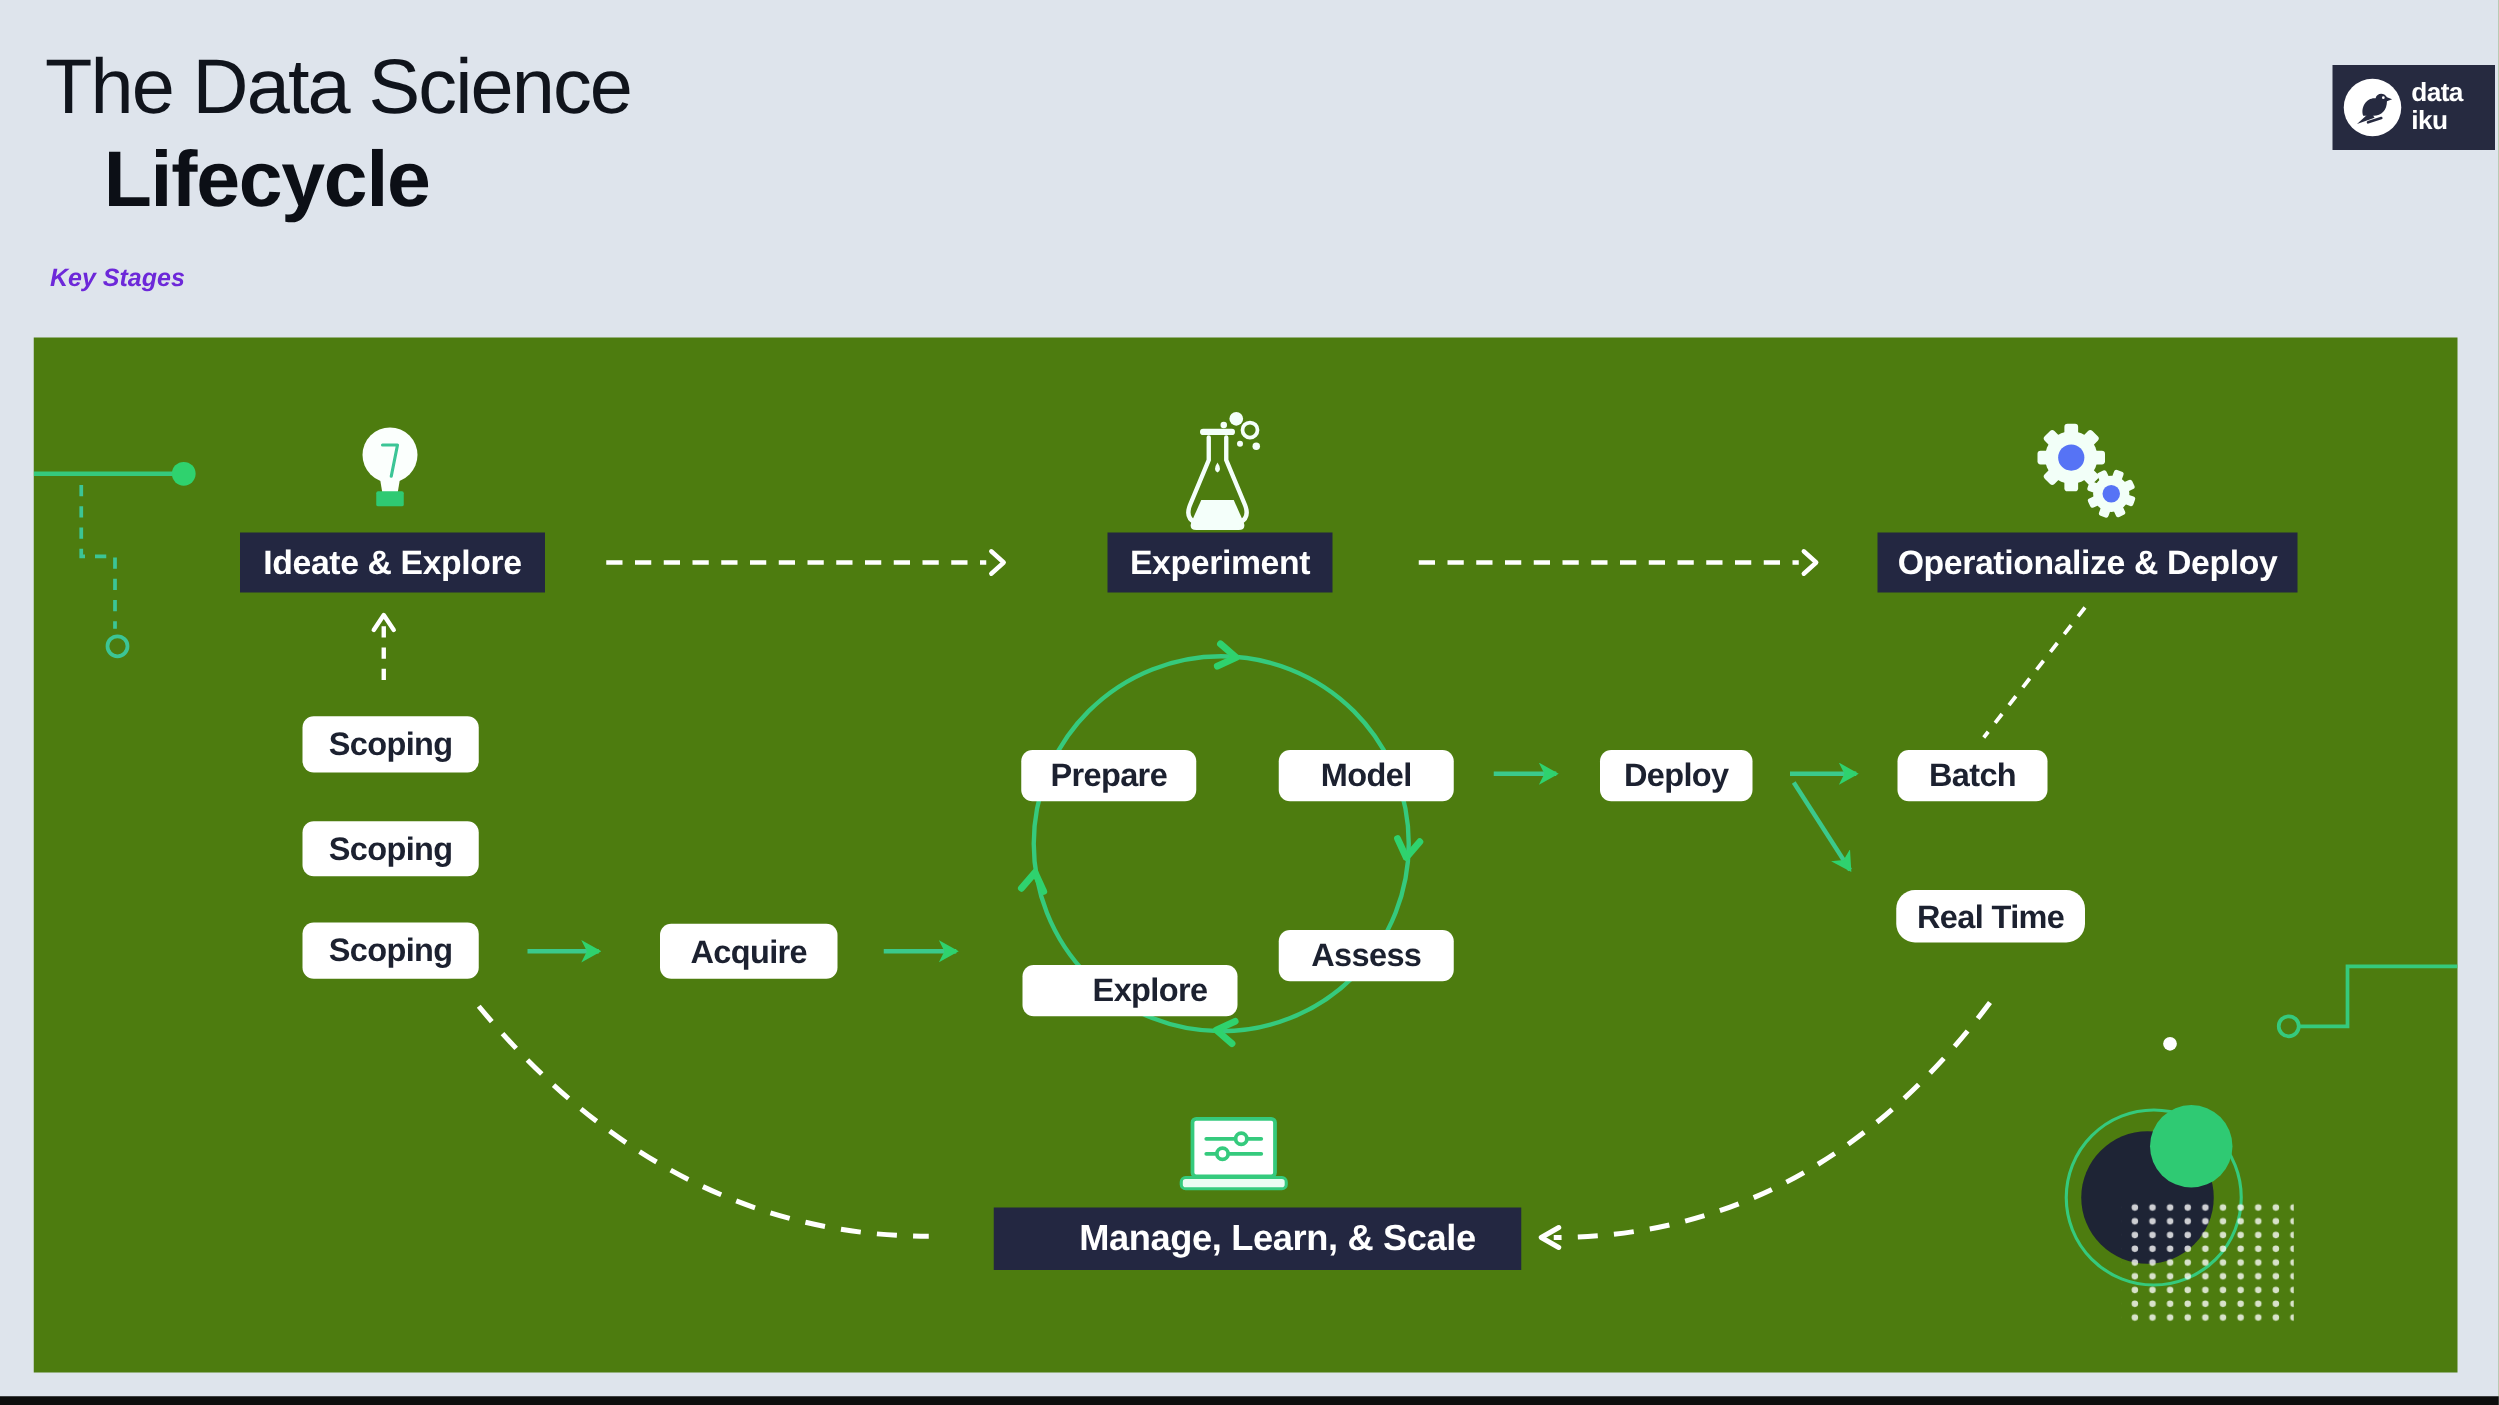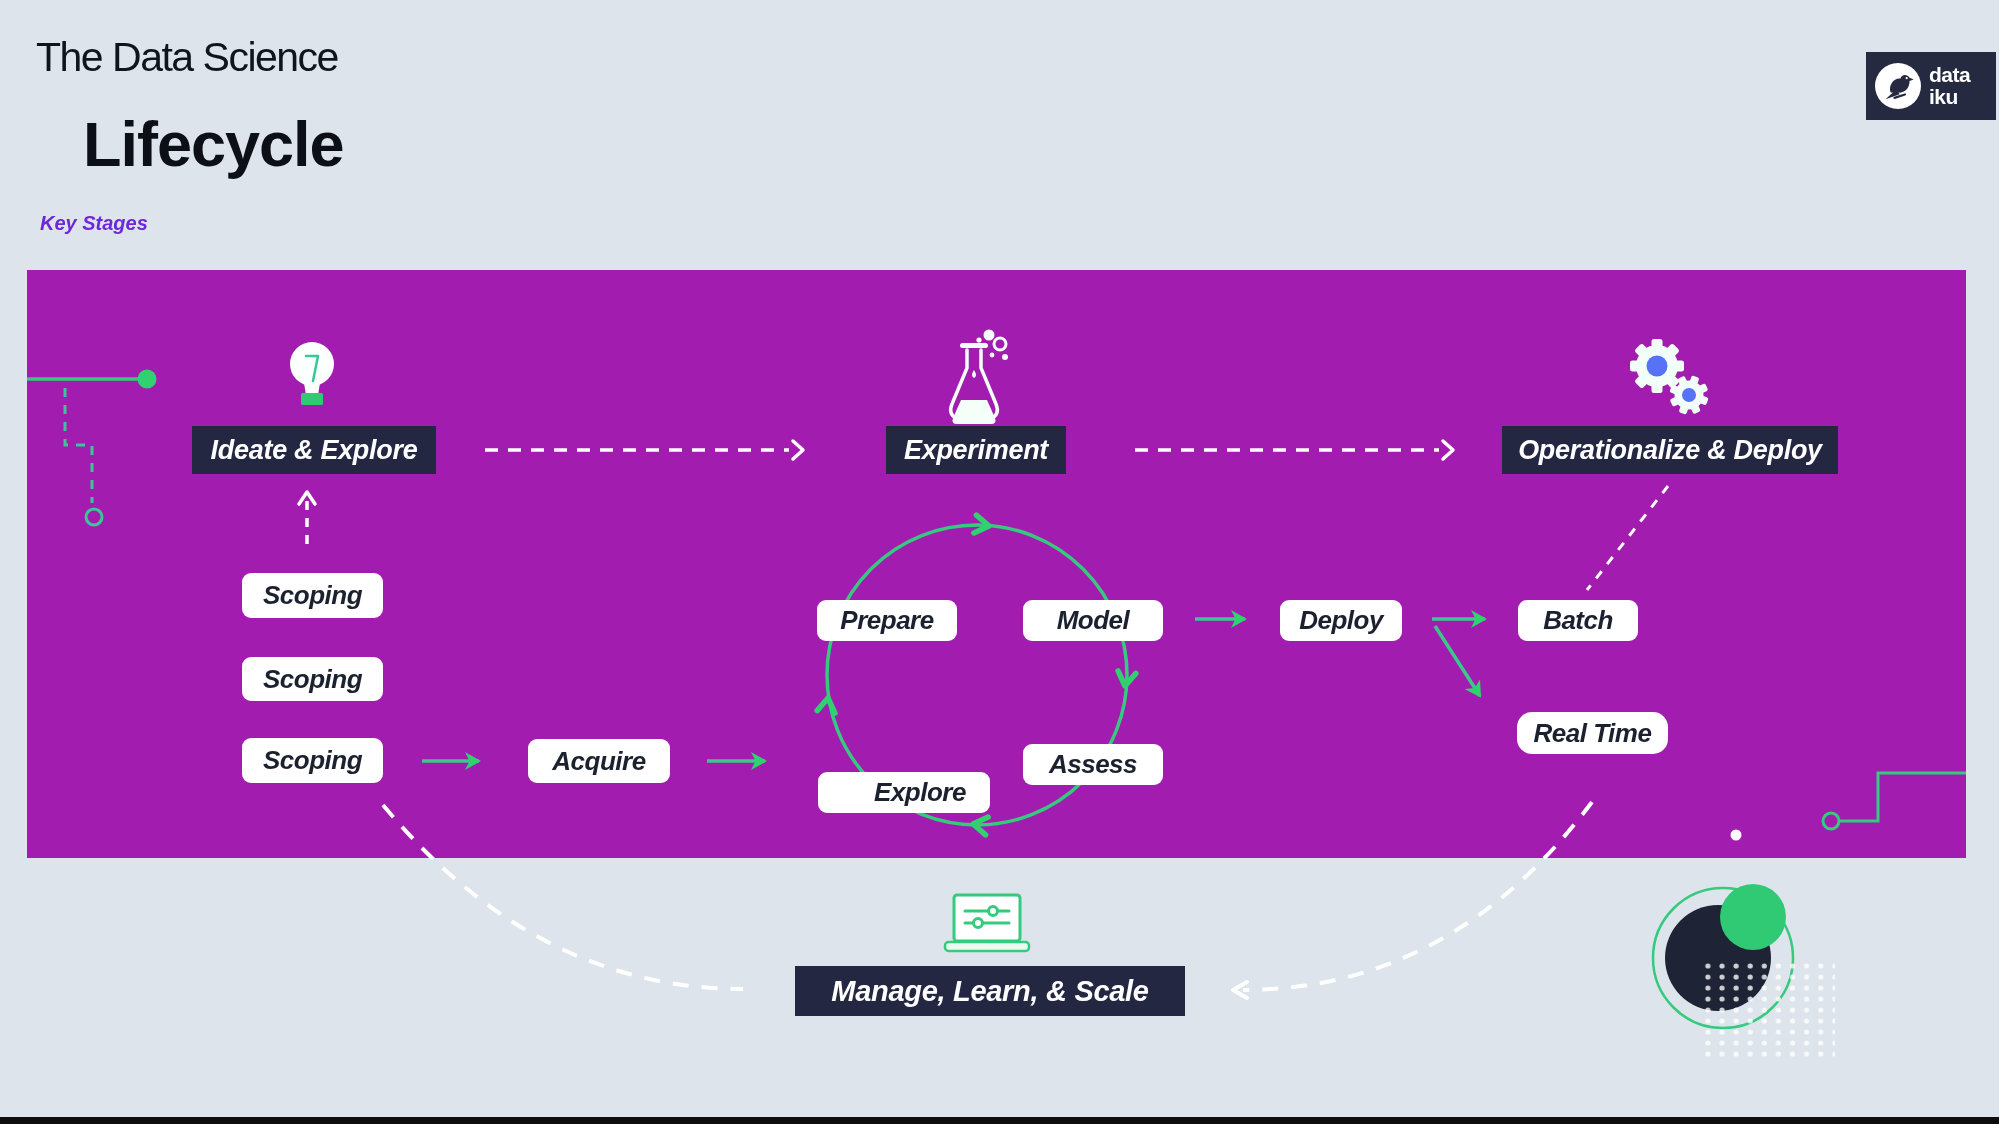--- a/index.html
+++ b/index.html
@@ -2,35 +2,35 @@
 <html><head>
 <meta charset="utf-8">
 <style>
   html,body{margin:0;padding:0;}
   body{
     width:1999px;height:1124px;position:relative;overflow:hidden;
     background:#dee4ec;
     font-family:"Liberation Sans", sans-serif;
   }
   
-  .title1{position:absolute;left:36px;top:34px;font-size:41px;font-weight:500;
+  .title1{position:absolute;left:36px;top:34px;font-size:62px;font-weight:500;
     color:#10141c;letter-spacing:-1.5px;text-align:center;}
   .title2{position:absolute;left:38px;top:108px;font-size:63px;font-weight:700;
     color:#0c0f16;letter-spacing:-1px;margin-left:45px;}
   .subtitle{position:absolute;left:40px;top:212px;font-size:20px;font-weight:700;
     font-style:italic;color:#6d28d9;letter-spacing:0px;}
   
   .logo{position:absolute;left:1866px;top:52px;width:130px;height:68px;background:#262a40;
     display:flex;align-items:center;}
   .logo-circle{width:46px;height:46px;border-radius:50%;background:#ffffff;margin-left:9px;
     display:flex;align-items:center;justify-content:center;}
   .logo-text{color:#ffffff;font-weight:700;font-size:21px;line-height:22px;margin-left:8px;
     letter-spacing:-0.5px;}
   
-  .panel{position:absolute;left:27px;top:270px;width:1939px;height:588px;background:#a21caf;font-style:italic;}
+  .panel{position:absolute;left:27px;top:270px;width:1939px;height:828px;background:#4d7c0f;}
   .panel svg.connectors{position:absolute;left:0;top:0;}
   .stage{position:absolute;background:#232741;color:#ffffff;font-weight:700;font-size:27px;
     display:flex;align-items:center;justify-content:center;letter-spacing:-0.3px;white-space:nowrap;}
   .node{position:absolute;background:#ffffff;color:#1c2130;font-weight:700;font-size:26px;
     border-radius:9px;display:flex;align-items:center;justify-content:center;
     letter-spacing:-0.5px;white-space:nowrap;}
   .icon{position:absolute;}
   
   .bottom-strip{position:absolute;left:0;top:1117px;width:1999px;height:7px;background:#0d0d0d;}
 </style>
@@ -226,21 +226,21 @@
       <circle cx="56" cy="18" r="4.5" fill="#ffffff" stroke="#35ca7d" stroke-width="3"></circle>
       <line x1="28" y1="30" x2="72" y2="30" stroke="#35ca7d" stroke-width="3" stroke-linecap="round"></line>
       <circle cx="41" cy="30" r="4.5" fill="#ffffff" stroke="#35ca7d" stroke-width="3"></circle>
       <rect x="8" y="49" width="84" height="9" rx="3.5" fill="#eafcf2" stroke="#35ca7d" stroke-width="2.5"></rect>
     </svg>
   </div>
 
   <div class="stage" style="left:165px;top:156px;width:244px;height:48px;">Ideate &amp; Explore</div>
   <div class="stage" style="left:859px;top:156px;width:180px;height:48px;">Experiment</div>
   <div class="stage" style="left:1475px;top:156px;width:336px;height:48px;">Operationalize &amp; Deploy</div>
-  <div class="stage" style="left:768px;top:696px;width:390px;height:50px;font-size:29px;">Manage, Learn, &amp; Scale</div>
+  <div class="stage" style="left:768px;top:696px;width:390px;height:50px;font-size:29px;padding-left:32px;">Manage, Learn, &amp; Scale</div>
 
   <div class="node" style="left:215px;top:303px;width:141px;height:45px;">Scoping</div>
   <div class="node" style="left:215px;top:387px;width:141px;height:44px;">Scoping</div>
   <div class="node" style="left:215px;top:468px;width:141px;height:45px;">Scoping</div>
   <div class="node" style="left:501px;top:469px;width:142px;height:44px;">Acquire</div>
   <div class="node" style="left:790px;top:330px;width:140px;height:41px;">Prepare</div>
   <div class="node" style="left:996px;top:330px;width:140px;height:41px;">Model</div>
   <div class="node" style="left:791px;top:502px;width:140px;height:41px;padding-left:32px;">Explore</div>
   <div class="node" style="left:996px;top:474px;width:140px;height:41px;">Assess</div>
   <div class="node" style="left:1253px;top:330px;width:122px;height:41px;">Deploy</div>

